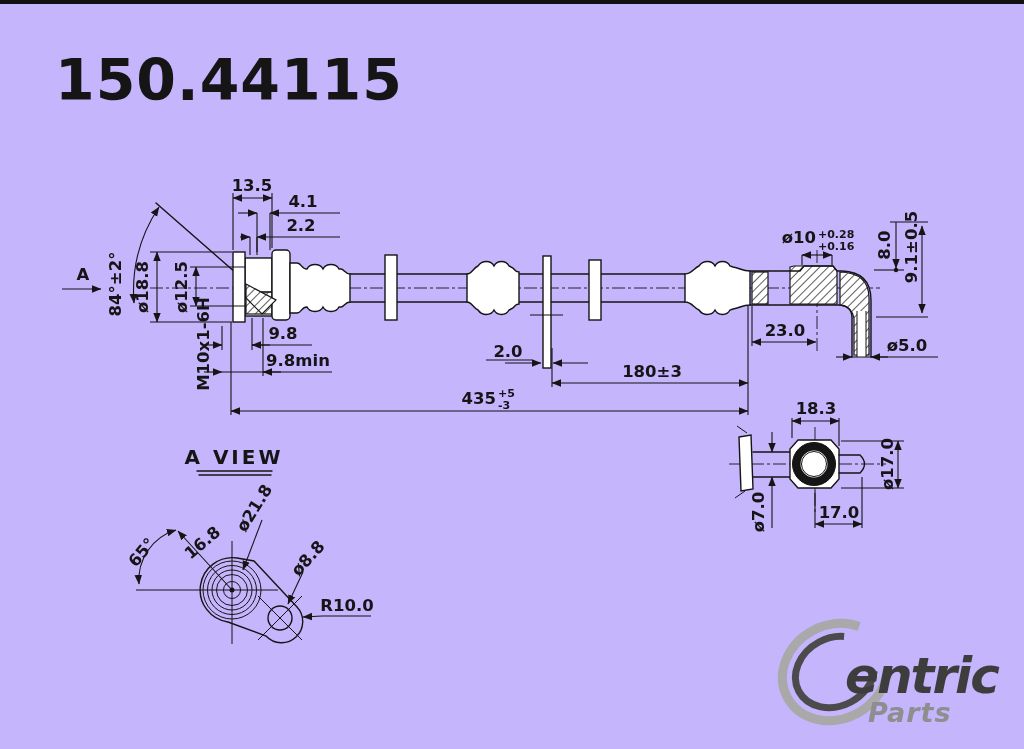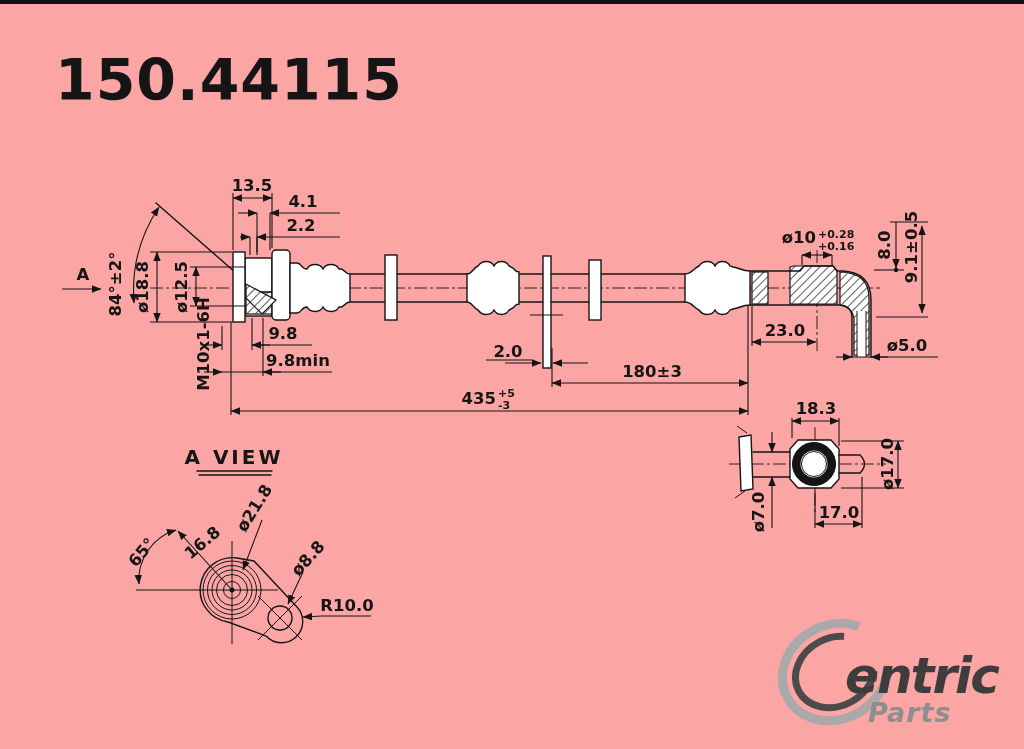--- a/index.html
+++ b/index.html
@@ -1,16 +1,16 @@
 <!DOCTYPE html>
 <html><head>
 <meta charset="utf-8">
 <style>
   html,body{margin:0;padding:0;background:#fff;}
-  .stage{width:1024px;height:749px;position:relative;background:#fca5a5;overflow:hidden;}
+  .stage{width:1024px;height:749px;position:relative;background:#c4b5fd;overflow:hidden;}
   svg{position:absolute;left:0;top:0;}
   svg text{fill:#151515;font-family:"DejaVu Sans",sans-serif;font-weight:bold;}
   .ln{stroke:#151515;stroke-width:1.4;fill:none;stroke-linecap:round;}
   .thin{stroke:#151515;stroke-width:1;fill:none;}
   .cl{stroke:#151515;stroke-width:0.9;fill:none;stroke-dasharray:13 3 3 3;}
   .dim{stroke:#151515;stroke-width:1.1;fill:none;}
   .wht{fill:#ffffff;stroke:#151515;stroke-width:1.4;}
   .hat{fill:url(#hatch);stroke:#151515;stroke-width:1.2;}
   .dt{font-size:16.5px;}
   .sm{font-size:11px;}

